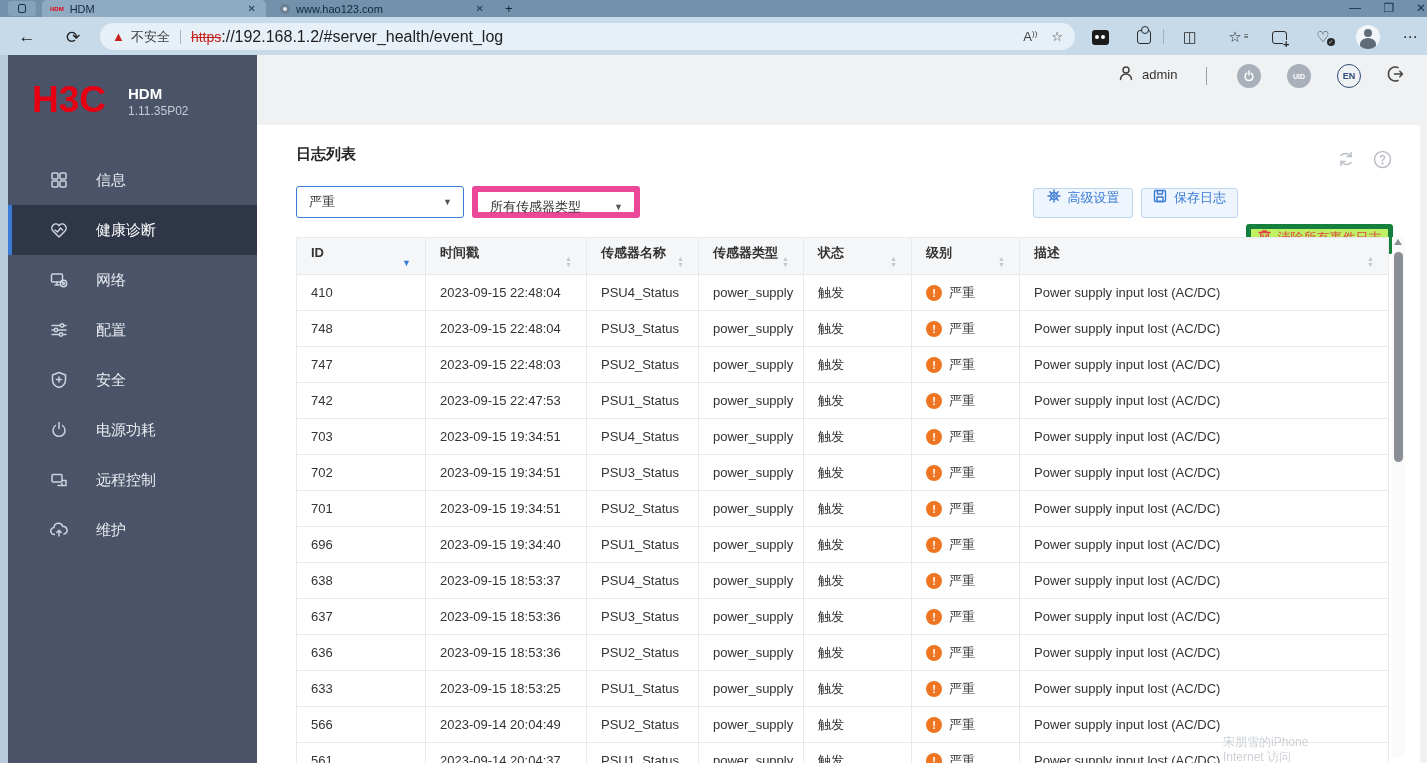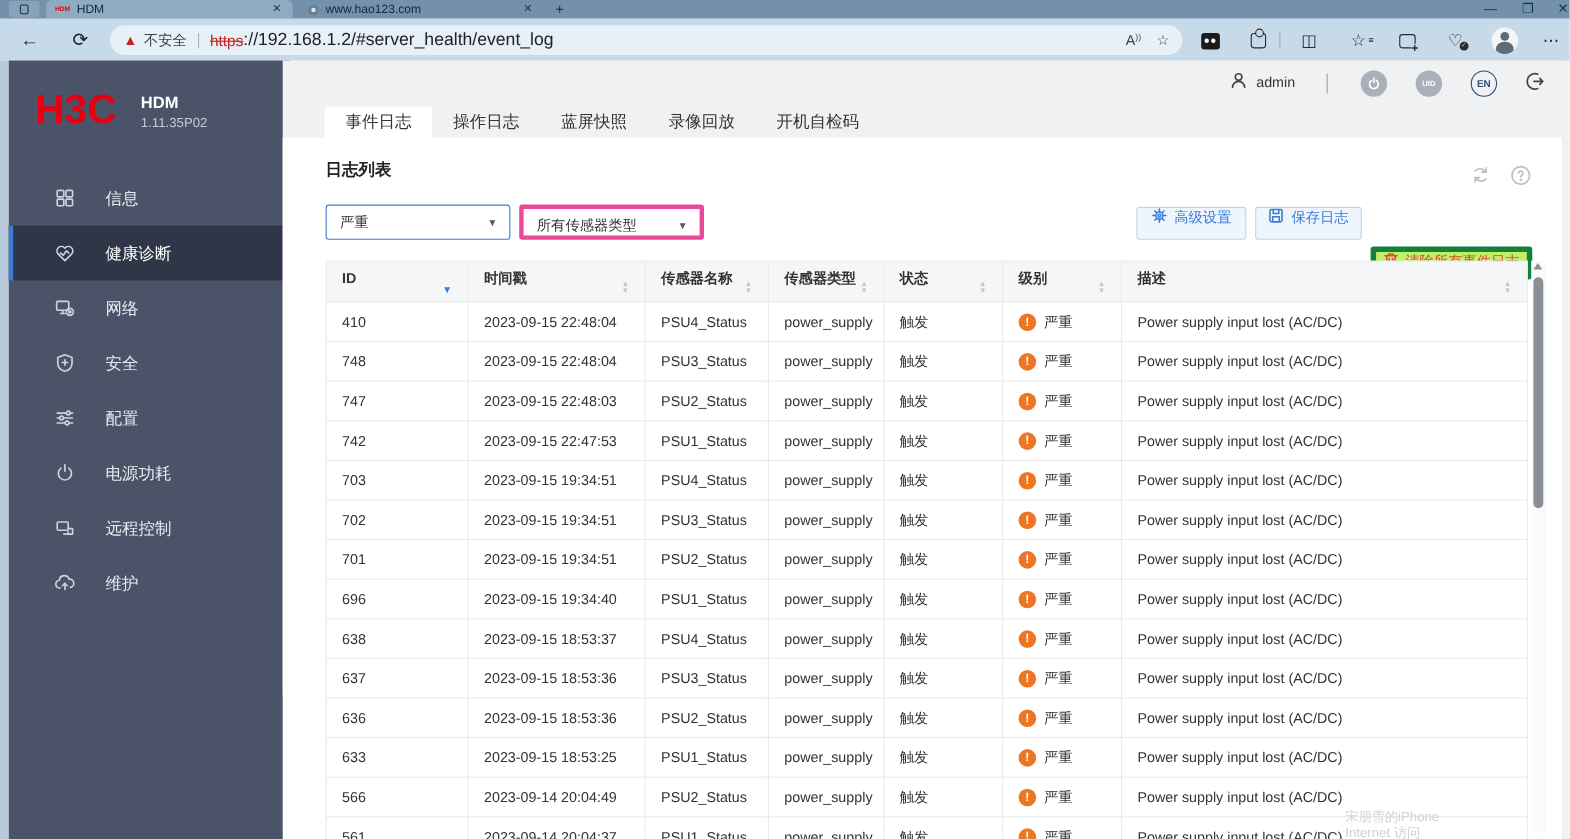--- a/index.html
+++ b/index.html
@@ -76,21 +76,21 @@
 .userbar svg { stroke:#444; fill:none; stroke-width:1.5; stroke-linecap:round; stroke-linejoin:round; }
 
 .apptabs { position:absolute; left:38px; top:42px; height:28px; display:flex; }
 .apptab { height:28px; line-height:28px; padding:0 19px; font-size:15px; color:#333; cursor:pointer; }
 .apptab.active { background:#fff; border-radius:3px 3px 0 0; }
 
 .panel { position:absolute; left:0; top:70px; width:1163px; height:638px; background:#fff; overflow:hidden; }
 .sec-title { position:absolute; left:39px; top:20px; font-size:15px; font-weight:700; color:#222; }
 .picon { position:absolute; top:23px; width:22px; height:22px; display:flex; align-items:center; justify-content:center; }
 .picon svg { stroke:#b9bdc4; fill:none; stroke-width:1.5; stroke-linecap:round; }
-.sel { position:absolute; top:61px; height:32px; background:#fff; border:4px solid #ec4899; border-radius:3px; line-height:30px; padding:0 12px; font-size:13px; color:#333; cursor:pointer; }
+.sel { position:absolute; top:61px; height:32px; background:#fff; border:6px solid #ec4899; border-radius:3px; line-height:30px; padding:0 12px; font-size:13px; color:#333; cursor:pointer; }
 .sel.focus { border:1.5px solid var(--accent); }
 .sel .caret { position:absolute; right:11px; top:0; color:#555; font-size:9px; }
 .btn { position:absolute; top:63px; height:30px; border-radius:3px; font-size:13px; display:flex; align-items:flex-start; justify-content:center; gap:7px; cursor:pointer; }
 .btn.blue { background:#eef5fc; border:1px solid #bcd6f0; color:var(--accent); }
 .btn.red { background:#bef264; border:5px solid #15803d; color:var(--danger);margin-top:36px; }
 .btn svg { stroke:currentColor; fill:none; stroke-width:1.4; stroke-linecap:round; stroke-linejoin:round; }
 
 
 .table-wrap { position:absolute; left:39px; top:112px; width:1092px; }
 table { border-collapse:collapse; table-layout:fixed; width:1092px; background:#fff; }
@@ -208,36 +208,36 @@
             <path d="M6 15h4M8 12v3"></path>
             <circle cx="14.5" cy="13.5" r="3.2"></circle>
             <circle cx="14.5" cy="13.5" r="1"></circle>
           </svg>
       </span>
       <span class="nlabel">网络</span>
     </div>
     <div class="nav-item">
       <span class="nicon">
         <svg width="20" height="20" viewBox="0 0 20 20">
-            <path d="M10 2.5l6.5 2.5v5c0 4-3 6.5-6.5 7.5C6.5 16.5 3.5 14 3.5 10V5z"></path>
-            <path d="M10 7v5M7.5 9.5h5"></path>
-          </svg>
-      </span>
-      <span class="nlabel">安全</span>
-    </div>
-    <div class="nav-item">
-      <span class="nicon">
-        <svg width="20" height="20" viewBox="0 0 20 20">
             <path d="M3 5.5h14M3 10h14M3 14.5h14"></path>
             <circle cx="13" cy="5.5" r="1.7" fill="#4a5367"></circle>
             <circle cx="7" cy="10" r="1.7" fill="#4a5367"></circle>
             <circle cx="12" cy="14.5" r="1.7" fill="#4a5367"></circle>
           </svg>
       </span>
       <span class="nlabel">配置</span>
+    </div>
+    <div class="nav-item">
+      <span class="nicon">
+        <svg width="20" height="20" viewBox="0 0 20 20">
+            <path d="M10 2.5l6.5 2.5v5c0 4-3 6.5-6.5 7.5C6.5 16.5 3.5 14 3.5 10V5z"></path>
+            <path d="M10 7v5M7.5 9.5h5"></path>
+          </svg>
+      </span>
+      <span class="nlabel">安全</span>
     </div>
     <div class="nav-item">
       <span class="nicon">
         <svg width="20" height="20" viewBox="0 0 20 20">
             <path d="M6.5 5.5a6 6 0 107 0"></path>
             <path d="M10 2.5v6"></path>
           </svg>
       </span>
       <span class="nlabel">电源功耗</span>
     </div>
@@ -282,27 +282,20 @@
     <div class="ub badge gray uid" style="left:1030px;">UID</div>
     <div class="ub badge en" style="left:1080px;">EN</div>
     <div class="ub" style="left:1128px;">
       <svg width="20" height="20" viewBox="0 0 20 20">
           <path d="M13 3.5a7 7 0 100 13"></path>
           <path d="M9.5 10h8M14.8 7.3L17.5 10l-2.7 2.7"></path>
         </svg>
     </div>
   </div>
 
-  <div class="apptabs">
-    <div class="apptab active">事件日志</div>
-    <div class="apptab">操作日志</div>
-    <div class="apptab">蓝屏快照</div>
-    <div class="apptab">录像回放</div>
-    <div class="apptab">开机自检码</div>
-  </div>
 
   <div class="panel">
     <div class="sec-title">日志列表</div>
 
     <div class="picon" style="left:1078px;">
       <svg width="18" height="18" viewBox="0 0 18 18">
           <path d="M4 5.5a6 6 0 019.8 1"></path>
           <path d="M14 2.5v4h-4"></path>
           <path d="M14 12.5a6 6 0 01-9.8-1"></path>
           <path d="M4 15.5v-4h4"></path>

